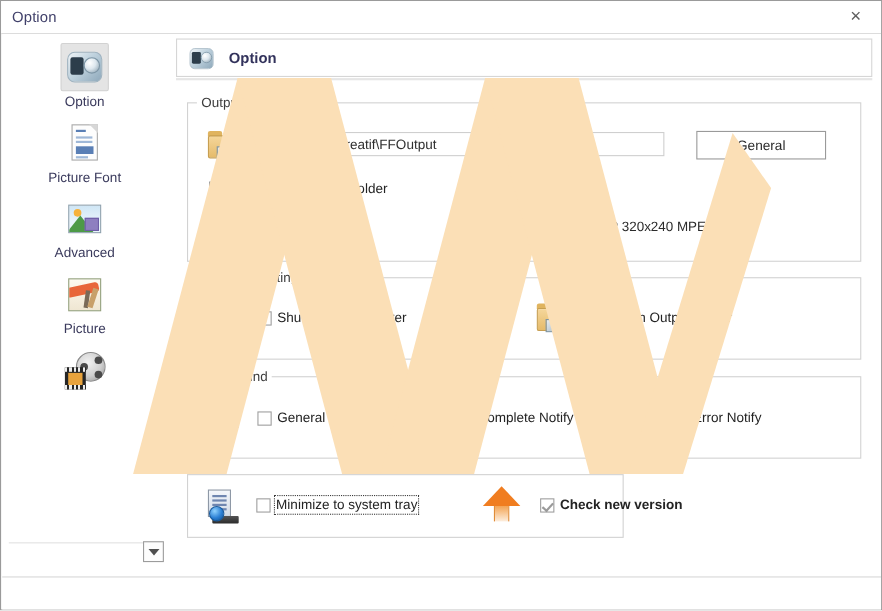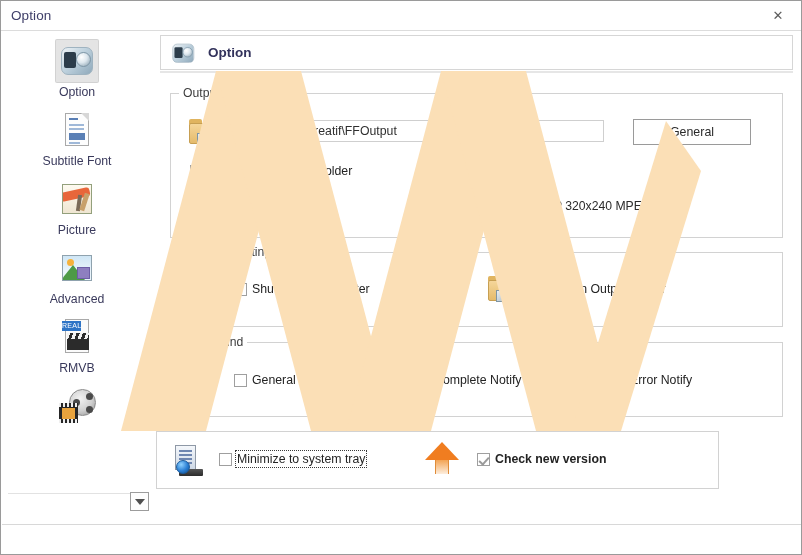--- a/index.html
+++ b/index.html
@@ -250,21 +250,21 @@
   .group-title {
     position: absolute; top: -8px; left: 8px;
     background: #ffffff; padding: 0 4px;
     font-size: 12.2px; color: #3c3c3c;
     white-space: nowrap;
   }
 
   .grp-output { left: 18px; top: 62px; width: 613px; height: 145px; }
   .grp-after  { left: 18px; top: 221px; width: 613px; height: 75px; }
   .grp-sound  { left: 18px; top: 311px; width: 613px; height: 75px; }
-  .grp-misc   { left: 4px; top: 400px; width: 563px; height: 58px; }
+  .grp-misc   { left: 18px; top: 400px; width: 397px; height: 58px; }
 
   
   .folder-icon { position: relative; width: 30px; height: 25px; }
   .folder-icon .tab {
     position: absolute; left: 0; top: 0; width: 13px; height: 5px;
     background: #e0b45f; border-radius: 2px 2px 0 0;
   }
   .folder-icon .body {
     position: absolute; left: 0; top: 4px; width: 30px; height: 21px;
     background: linear-gradient(#f5d69a 0%, #e5bb6b 100%);
@@ -453,59 +453,49 @@
             <div class="page">
               <div class="fold"></div>
               <div class="ln" style="left:3px;top:4px;width:9px;"></div>
               <div class="lnb" style="left:3px;top:10px;width:15px;"></div>
               <div class="lnb" style="left:3px;top:14px;width:15px;"></div>
               <div class="ln" style="left:3px;top:19px;width:16px;height:7px;"></div>
               <div class="lnb" style="left:3px;top:28px;width:11px;"></div>
             </div>
           </div>
         </div>
-        <div class="side-label">Subtitle Font</div>
+        <div class="side-label">Picture Font</div>
+      </div>
+
+      <div class="side-item">
+        <div class="side-icon">
+          <div class="ic ic-land">
+              <div class="frame">
+                <div class="sun"></div>
+                <div class="hill"></div>
+                <div class="box"></div>
+              </div>
+            </div>
+        </div>
+        <div class="side-label">Advanced</div>
       </div>
 
       <div class="side-item">
         <div class="side-icon">
           <div class="ic ic-paint">
               <div class="frame">
                 <div class="sweep"></div>
                 <div class="brush2"></div>
                 <div class="brush"></div>
               </div>
             </div>
         </div>
         <div class="side-label">Picture</div>
       </div>
 
-      <div class="side-item">
-        <div class="side-icon">
-          <div class="ic ic-land">
-              <div class="frame">
-                <div class="sun"></div>
-                <div class="hill"></div>
-                <div class="box"></div>
-              </div>
-            </div>
-        </div>
-        <div class="side-label">Advanced</div>
-      </div>
-
-      <div class="side-item">
-        <div class="side-icon">
-          <div class="ic ic-rm">
-              <div class="page"></div>
-              <div class="clap"></div>
-              <div class="badge">REAL</div>
-            </div>
-        </div>
-        <div class="side-label">RMVB</div>
-      </div>
 
       <div class="side-item">
         <div class="side-icon">
           <div class="ic ic-reel">
             <div class="reel">
               <div class="hole" style="left:3px;top:9px;"></div>
               <div class="hole" style="left:16px;top:3px;"></div>
               <div class="hole" style="left:16px;top:16px;"></div>
             </div>
             <div class="strip">

